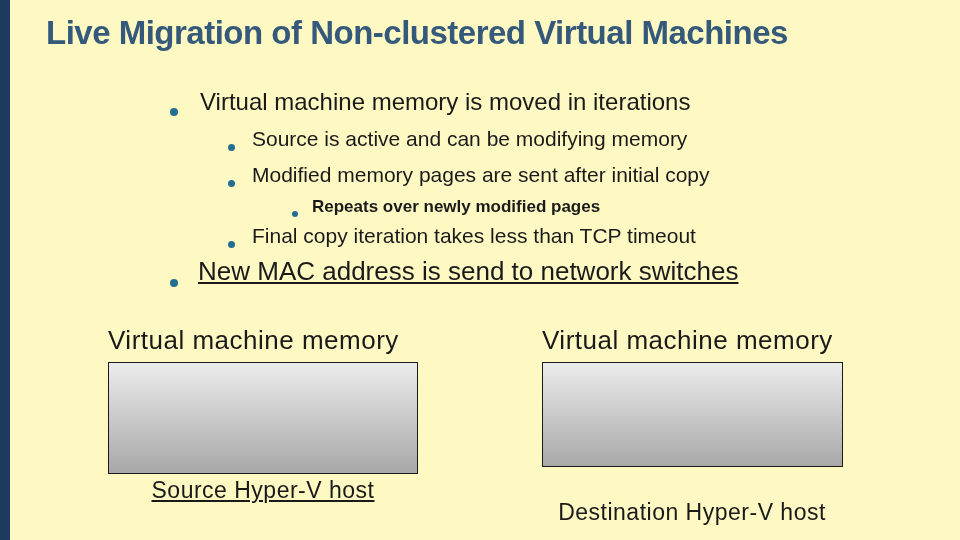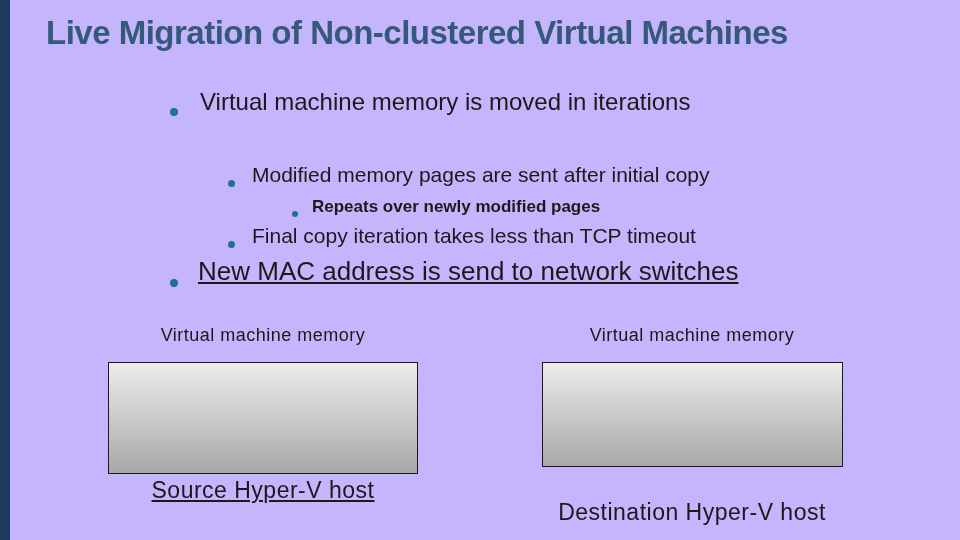--- a/index.html
+++ b/index.html
@@ -5,21 +5,21 @@
   html, body {
     margin: 0;
     padding: 0;
     background: #ffffff;
     font-family: "Liberation Sans", "DejaVu Sans", sans-serif;
   }
   #slide {
     position: relative;
     width: 960px;
     height: 540px;
-    background: #c4b5fd;
+    background: #fef9c3;
     overflow: hidden;
   }
   
   .accent-bar {
     position: absolute;
     left: 0; top: 0;
     width: 10px; height: 540px;
     background: var(--accent-bar, #1E3A5F);
   }
   .slide-title {
@@ -49,22 +49,22 @@
   .l1 .bullet-dot { width: 8px; height: 8px; margin-right: 22px; }
   .l1b { font-size: 26px; }
   .l1b .bullet-dot { width: 8px; height: 8px; margin-right: 20px; }
   .l2 { font-size: 21px; }
   .l2 .bullet-dot { width: 7px; height: 7px; margin-right: 17px; }
   .l3 { font-size: 17px; }
   .l3 .bullet-dot { width: 6px; height: 6px; margin-right: 14px; }
 
   .mem-label {
     position: absolute;
-    text-align: center;
-    font-size: 18px;
+    text-align: left;
+    font-size: 26px;
     letter-spacing: 0.5px;
     color: var(--text-color, #1a1a1a);
     white-space: nowrap;
   }
   .mem-box {
     position: absolute;
     border: 1px solid var(--box-border, #1a1a1a);
     background: linear-gradient(to bottom, var(--box-grad-top, #ececec), var(--box-grad-bottom, #a8a8a8));
   }
   .host-label {
@@ -98,20 +98,24 @@
 <div id="slide">
 
   <div class="accent-bar"></div>
 
   <div class="slide-title">Live Migration of Non-clustered Virtual Machines</div>
 
   <div id="bullet-0" class="bullet-line l1">
     <span class="bullet-dot"></span>
     <span>Virtual machine memory is moved in iterations</span>
   </div>
+  <div id="bullet-1" class="bullet-line l2">
+    <span class="bullet-dot"></span>
+    <span>Source is active and can be modifying memory</span>
+  </div>
   <div id="bullet-2" class="bullet-line l2">
     <span class="bullet-dot"></span>
     <span>Modified memory pages are sent after initial copy</span>
   </div>
   <div id="bullet-3" class="bullet-line l3">
     <span class="bullet-dot"></span>
     <span>Repeats over newly modified pages</span>
   </div>
   <div id="bullet-4" class="bullet-line l2">
     <span class="bullet-dot"></span>

